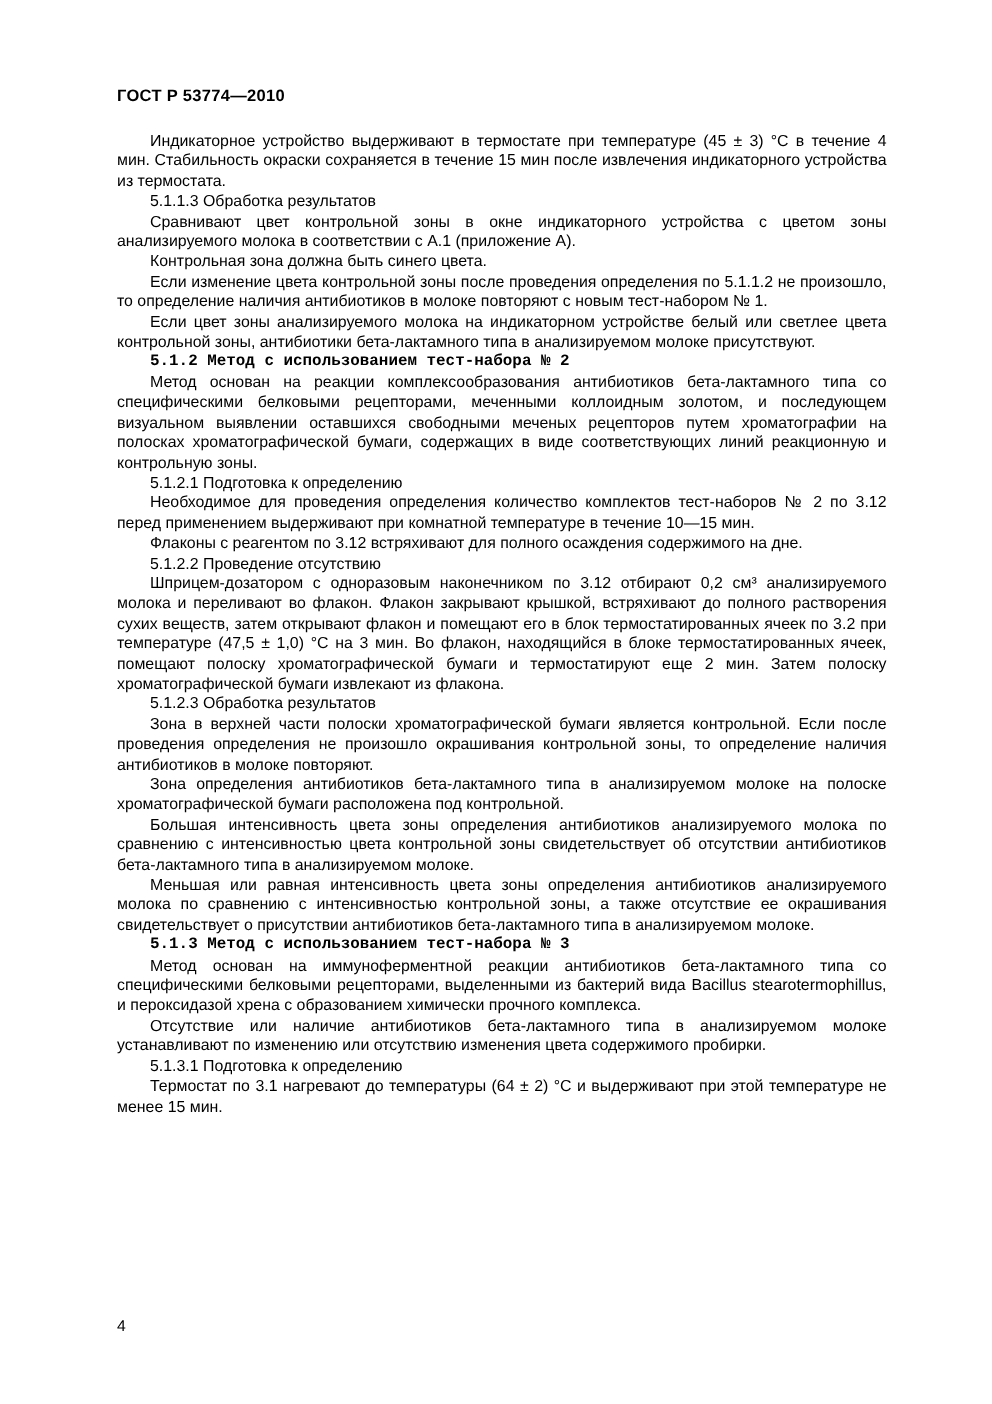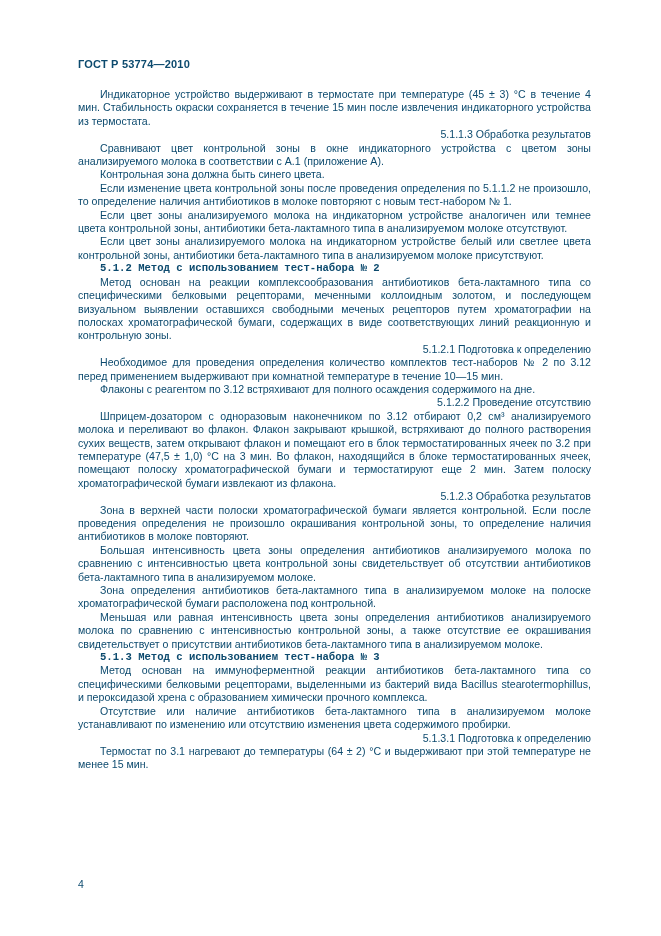--- a/index.html
+++ b/index.html
@@ -8,21 +8,21 @@
     background: #ffffff;
   }
   .page {
     position: relative;
     width: 661px;
     height: 936px;
     background: #ffffff;
     box-sizing: border-box;
     padding: 58px 70px 0 78px;
     font-family: "Liberation Sans", sans-serif;
-    color: #0c4a6e;
+    color: #000000;
     overflow: hidden;
   }
   .doc-header {
     font-size: 11px;
     font-weight: bold;
     letter-spacing: 0.2px;
     margin-bottom: 18px;
   }
   .doc-body p {
     margin: 0;
@@ -30,54 +30,53 @@
     line-height: 13.4px;
     text-align: justify;
     text-indent: 22px;
   }
   .doc-body p.heading {
     font-weight: bold;
     text-align: left;
     font-family: Liberation Mono, monospace;
   }
   .doc-body p.subclause {
-    text-align: right;
+    text-align: left;
   }
   .page-number {
     position: absolute;
     left: 78px;
     bottom: 46px;
     font-size: 10.5px;
   }
 </style>
 </head>
 <body>
 
 <div class="page">
   <div class="doc-header">ГОСТ Р 53774—2010</div>
 
   <div class="doc-body" id="doc-body">
       <p class="body">Индикаторное устройство выдерживают в термостате при температуре (45 ± 3) °С в течение 4 мин. Стабильность окраски сохраняется в течение 15 мин после извлечения индикаторного устройства из термостата.</p>
       <p class="subclause">5.1.1.3 Обработка результатов</p>
       <p class="body">Сравнивают цвет контрольной зоны в окне индикаторного устройства с цветом зоны анализируемого молока в соответствии с А.1 (приложение А).</p>
       <p class="body">Контрольная зона должна быть синего цвета.</p>
       <p class="body">Если изменение цвета контрольной зоны после проведения определения по 5.1.1.2 не произошло, то определение наличия антибиотиков в молоке повторяют с новым тест-набором № 1.</p>
-      <p class="body">Если цвет зоны анализируемого молока на индикаторном устройстве аналогичен или темнее цвета контрольной зоны, антибиотики бета-лактамного типа в анализируемом молоке отсутствуют.</p>
       <p class="body">Если цвет зоны анализируемого молока на индикаторном устройстве белый или светлее цвета контрольной зоны, антибиотики бета-лактамного типа в анализируемом молоке присутствуют.</p>
       <p class="heading">5.1.2 Метод с использованием тест-набора № 2</p>
       <p class="body">Метод основан на реакции комплексообразования антибиотиков бета-лактамного типа со специфическими белковыми рецепторами, меченными коллоидным золотом, и последующем визуальном выявлении оставшихся свободными меченых рецепторов путем хроматографии на полосках хроматографической бумаги, содержащих в виде соответствующих линий реакционную и контрольную зоны.</p>
       <p class="subclause">5.1.2.1 Подготовка к определению</p>
       <p class="body">Необходимое для проведения определения количество комплектов тест-наборов № 2 по 3.12 перед применением выдерживают при комнатной температуре в течение 10—15 мин.</p>
       <p class="body">Флаконы с реагентом по 3.12 встряхивают для полного осаждения содержимого на дне.</p>
       <p class="subclause">5.1.2.2 Проведение отсутствию</p>
       <p class="body">Шприцем-дозатором с одноразовым наконечником по 3.12 отбирают 0,2 см³ анализируемого молока и переливают во флакон. Флакон закрывают крышкой, встряхивают до полного растворения сухих веществ, затем открывают флакон и помещают его в блок термостатированных ячеек по 3.2 при температуре (47,5 ± 1,0) °С на 3 мин. Во флакон, находящийся в блоке термостатированных ячеек, помещают полоску хроматографической бумаги и термостатируют еще 2 мин. Затем полоску хроматографической бумаги извлекают из флакона.</p>
       <p class="subclause">5.1.2.3 Обработка результатов</p>
       <p class="body">Зона в верхней части полоски хроматографической бумаги является контрольной. Если после проведения определения не произошло окрашивания контрольной зоны, то определение наличия антибиотиков в молоке повторяют.</p>
+      <p class="body">Зона определения антибиотиков бета-лактамного типа в анализируемом молоке на полоске хроматографической бумаги расположена под контрольной.</p>
       <p class="body">Большая интенсивность цвета зоны определения антибиотиков анализируемого молока по сравнению с интенсивностью цвета контрольной зоны свидетельствует об отсутствии антибиотиков бета-лактамного типа в анализируемом молоке.</p>
-      <p class="body">Зона определения антибиотиков бета-лактамного типа в анализируемом молоке на полоске хроматографической бумаги расположена под контрольной.</p>
       <p class="body">Меньшая или равная интенсивность цвета зоны определения антибиотиков анализируемого молока по сравнению с интенсивностью контрольной зоны, а также отсутствие ее окрашивания свидетельствует о присутствии антибиотиков бета-лактамного типа в анализируемом молоке.</p>
       <p class="heading">5.1.3 Метод с использованием тест-набора № 3</p>
       <p class="body">Метод основан на иммуноферментной реакции антибиотиков бета-лактамного типа со специфическими белковыми рецепторами, выделенными из бактерий вида Bacillus stearotermophillus, и пероксидазой хрена с образованием химически прочного комплекса.</p>
       <p class="body">Отсутствие или наличие антибиотиков бета-лактамного типа в анализируемом молоке устанавливают по изменению или отсутствию изменения цвета содержимого пробирки.</p>
       <p class="subclause">5.1.3.1 Подготовка к определению</p>
       <p class="body">Термостат по 3.1 нагревают до температуры (64 ± 2) °С и выдерживают при этой температуре не менее 15 мин.</p>
     </div>
 
   <div class="page-number">4</div>
 </div>

